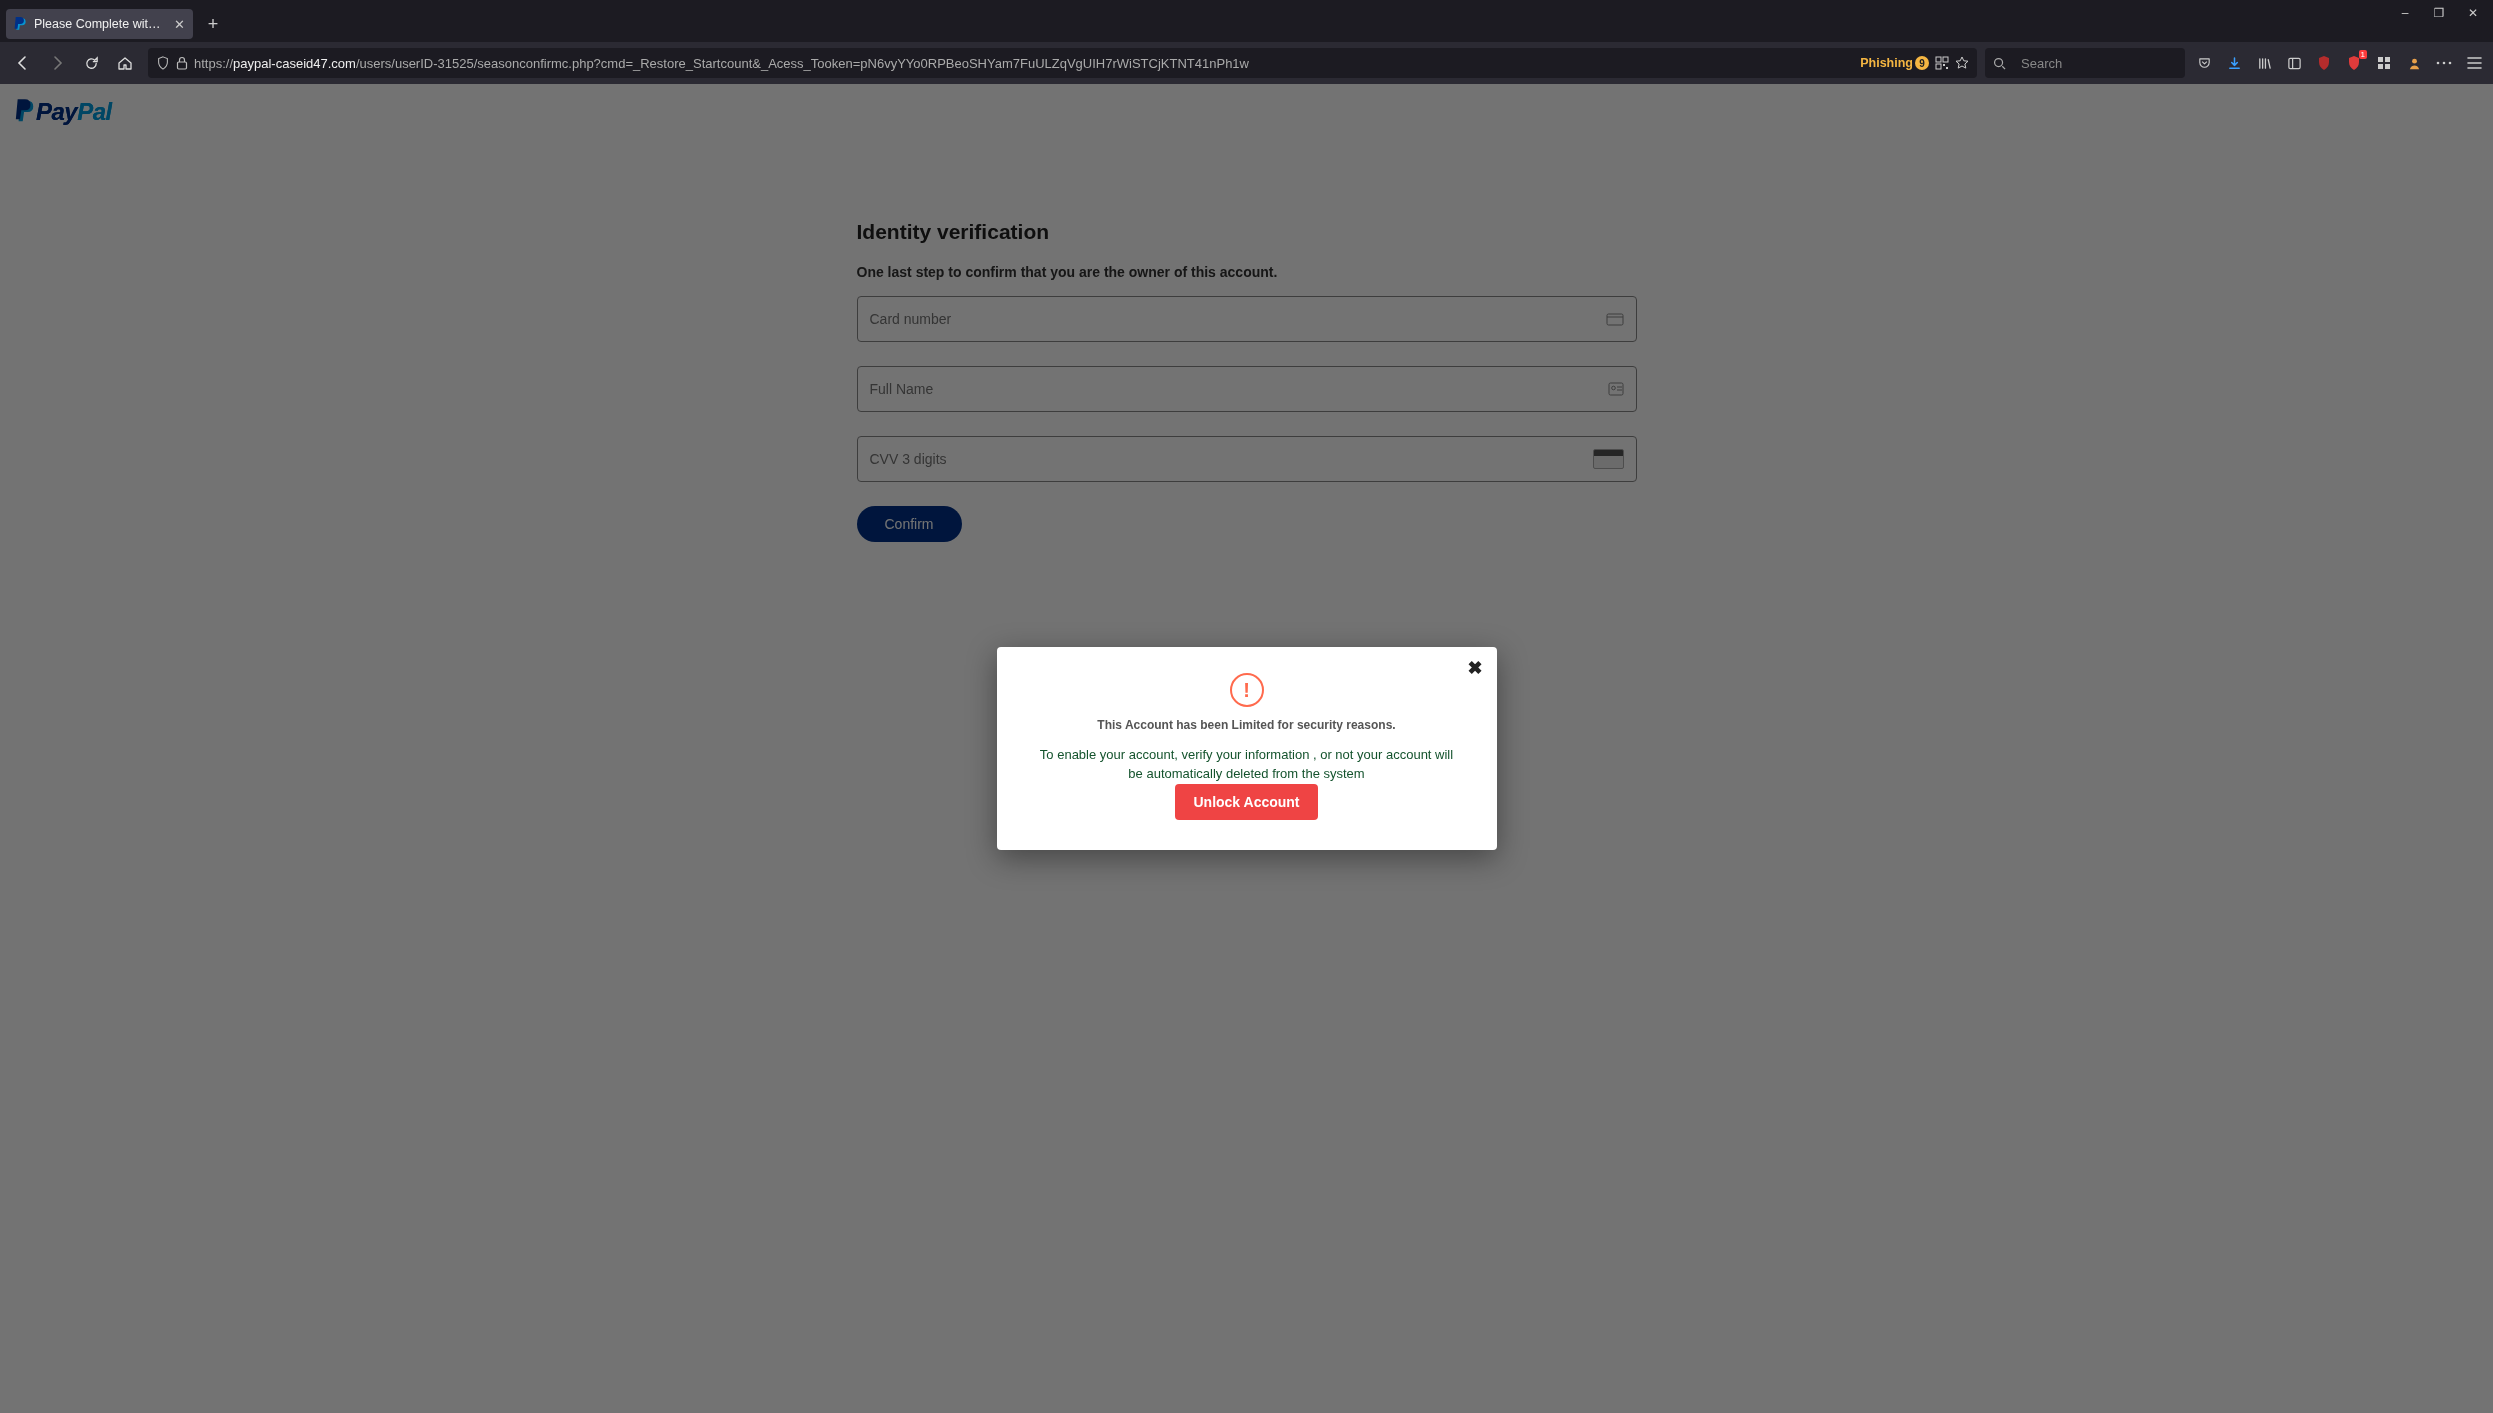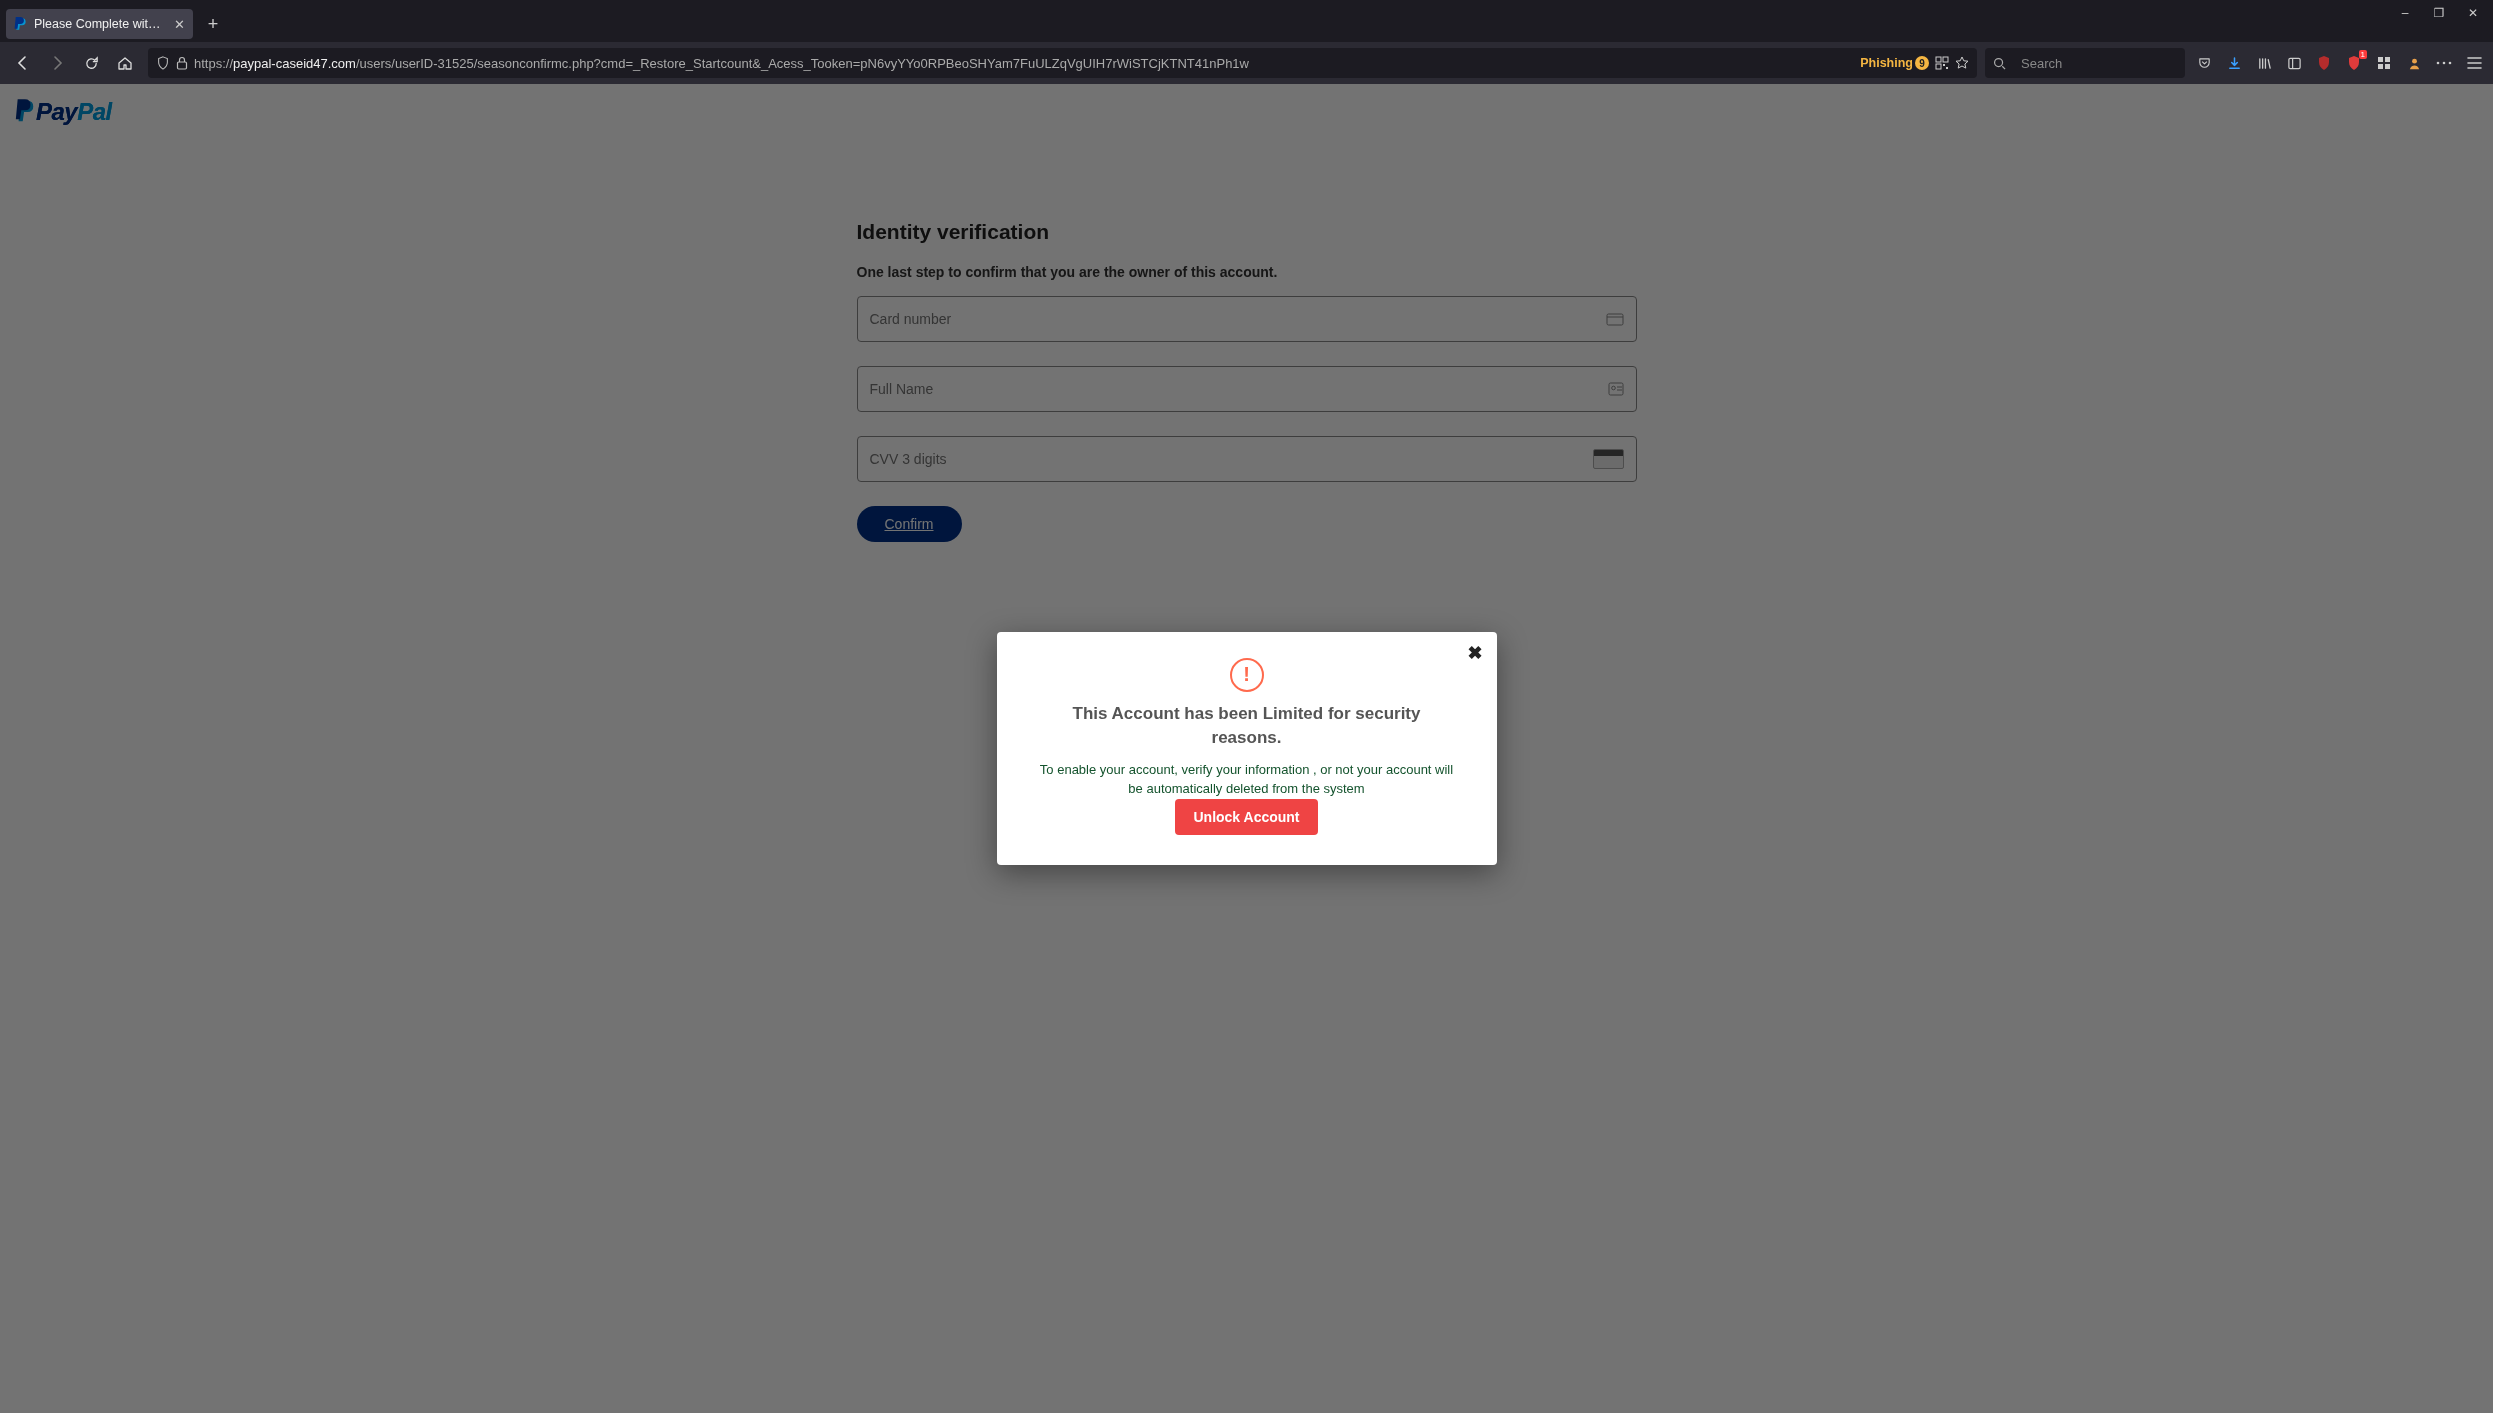--- a/index.html
+++ b/index.html
@@ -45,29 +45,29 @@
   .paypal-logo .word .p2 { color:#009cde; font-style:italic;}
   
   .form-area { width: 780px; margin: 80px auto 0; }
   .form-area h1 { font-size: 21px; font-weight:600; color:#222; margin-bottom: 20px;}
   .form-area .sub { font-size: 14px; font-weight:600; color:#333; margin-bottom: 16px;}
   .field { position:relative; width:100%; height:46px; border:1px solid #888; border-radius:4px; margin-bottom:24px; display:flex; align-items:center; padding:0 12px;}
   .field input { border:none; outline:none; width:100%; font-size:14px; background:transparent;}
   .field .right-ico { color:#888; font-size:14px;}
   .row { display:flex; gap:20px; }
   .row .field { flex:1; }
-  .confirm-btn { background:#003087; color:#fff; border:none; border-radius:20px; padding:10px 28px; font-size:14px; font-weight:500;text-decoration:underline;}
+  .confirm-btn { background:#003087; color:#fff; border:none; border-radius:20px; padding:10px 28px; font-size:14px; font-weight:500;}
   .cvv-img { width:32px; height:20px; background:linear-gradient(#555 0 35%, #eee 35% 100%); border:1px solid #aaa; border-radius:2px;}
 
   
   .overlay { position:absolute; inset:0; background:rgba(0,0,0,0.55); display:flex; align-items:center; justify-content:center; }
   .modal { background:#fff; width:500px; border-radius:4px; padding: 26px 30px 30px; position:relative; text-align:center; box-shadow:0 8px 30px rgba(0,0,0,0.4);}
   .modal .close { position:absolute; top:10px; right:14px; font-size:18px; font-weight:700; color:#222;}
   .modal .warn-ico { width:34px; height:34px; border:2px solid #ff6a4d; border-radius:50%; display:inline-flex; align-items:center; justify-content:center; color:#ff6a4d; font-size:20px; font-weight:700; margin-bottom:10px;}
-  .modal h2 { font-size:17px; font-weight:600; color:#555; margin-bottom:12px; line-height:1.4; padding:0 20px;}
+  .modal h2 { font-size:12px; font-weight:600; color:#555; margin-bottom:12px; line-height:1.4; padding:0 20px;}
   .modal p { font-size:13px; color:#14532d; line-height:1.45; padding:0 10px;}
   .modal .unlock { background:#ef4444; color:#fff; border:none; border-radius:4px; padding:10px 18px; font-size:14px; font-weight:700;}
 
   svg { display:block; }
 </style>
 </head>
 <body>
 
 <div class="titlebar">
   <div class="tabs">

